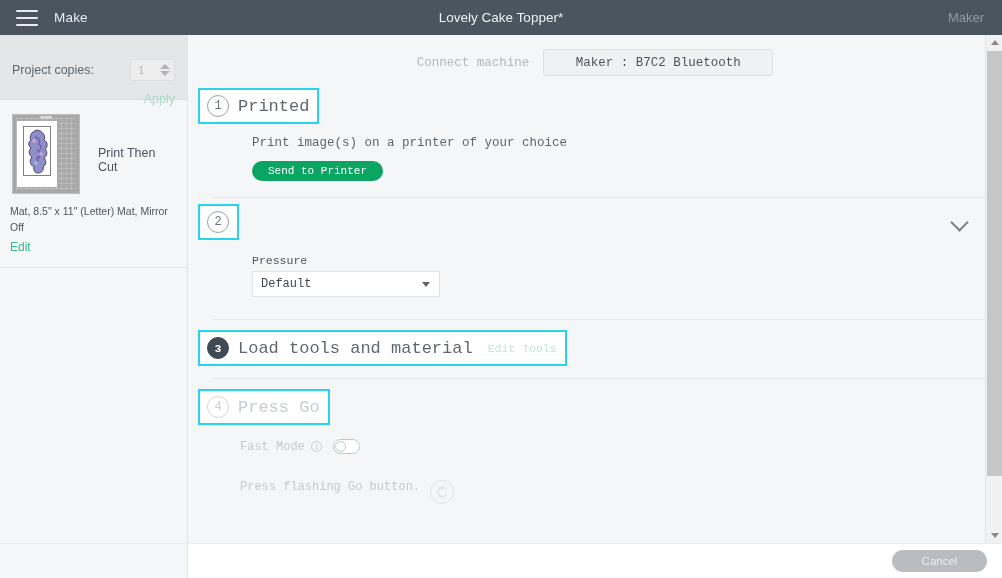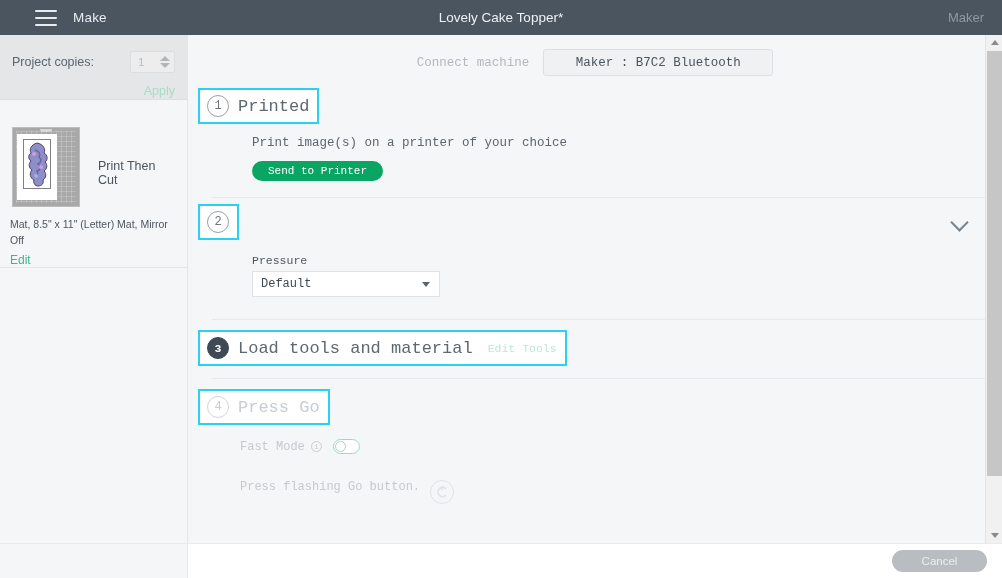--- a/index.html
+++ b/index.html
@@ -7,55 +7,55 @@
     width: 1002px; height: 578px;
     font-family: "Liberation Sans", sans-serif;
     background: #ffffff;
     overflow: hidden;
   }
   .app { position: relative; width: 1002px; height: 578px; }
 
   
   .titlebar {
     position: absolute; left:0; top:0; width:1002px; height:35px;
-    background:#4a555f; display:flex; align-items:center;padding-left:19px;
+    background:#4a555f; display:flex; align-items:center;
   }
   .hamburger { width: 22px; height: 16px; margin-left: 16px; display:flex;
     flex-direction: column; justify-content: space-between; cursor:pointer; }
   .hamburger span { display:block; height:2px; background:#e8ecef; border-radius:1px; }
   .tb-make { color:#e9edf0; font-size:13.5px; margin-left:16px; letter-spacing:.2px; }
   .tb-title {
     position:absolute; left:0; right:0; text-align:center;
     color:#eef1f3; font-size:13.5px; pointer-events:none;
   }
   .tb-right { position:absolute; right:18px; color:#8e99a3; font-size:13px;text-align:center; }
 
   
   .sidebar {
     position:absolute; left:0; top:35px; width:188px; height:508px;
     background:#f4f6f8; border-right:1px solid #e2e5e9;
   }
   .copies-box {
-    background:#e4e6e8; padding:16px 12px 6px 12px; height:65px;
+    background:#e4e6e8; padding:24px 12px 6px 12px; height:65px;
     border-bottom:1px solid #dcdfe2; position:relative;
   }
   .copies-row { display:flex; align-items:center; }
   .copies-label { font-size:12.5px; color:#5c666f; flex:1; }
   .stepper {
     width:45px; height:22px; background:#ededee; border:1px solid #dcdedf;
     border-radius:2px; display:flex; align-items:center; position:relative;
   }
   .stepper-val { font-size:11.5px; color:#b9bdc1; padding-left:7px; flex:1; }
   .stepper-arrows { display:flex; flex-direction:column; align-items:center;
      justify-content:center; width:16px; gap:2px; padding-right:3px; }
   .arrow-up { width:0;height:0;border-left:5px solid transparent;border-right:5px solid transparent;border-bottom:5px solid #b2b6ba; }
   .arrow-dn { width:0;height:0;border-left:5px solid transparent;border-right:5px solid transparent;border-top:5px solid #b2b6ba; }
   .apply-link { text-align:right; font-size:12.5px; color:#a8ddc6; margin-top:11px; }
 
-  .mat-block { padding:27px 12px 0 12px; display:flex; align-items:flex-start; }
+  .mat-block { padding:14px 12px 0 12px; display:flex; align-items:flex-start; }
   .mat-thumb {
     width:68px; height:80px; background:#a8a8a8; border:1px solid #bdbdbd;
     position:relative; flex:0 0 auto;
   }
   .mat-inner { position:absolute; left:4px; top:6px; width:40px; height:66px; background:#ffffff; }
   .mat-tab { position:absolute; left:50%; top:1px; transform:translateX(-50%);
      width:12px; height:3px; background:#d8d8d8; border-radius:0 0 3px 3px; }
   .mat-grid { position:absolute; inset:3px; background:
       repeating-linear-gradient(to right, rgba(255,255,255,.20) 0 1px, transparent 1px 5px),
       repeating-linear-gradient(to bottom, rgba(255,255,255,.20) 0 1px, transparent 1px 5px); }

